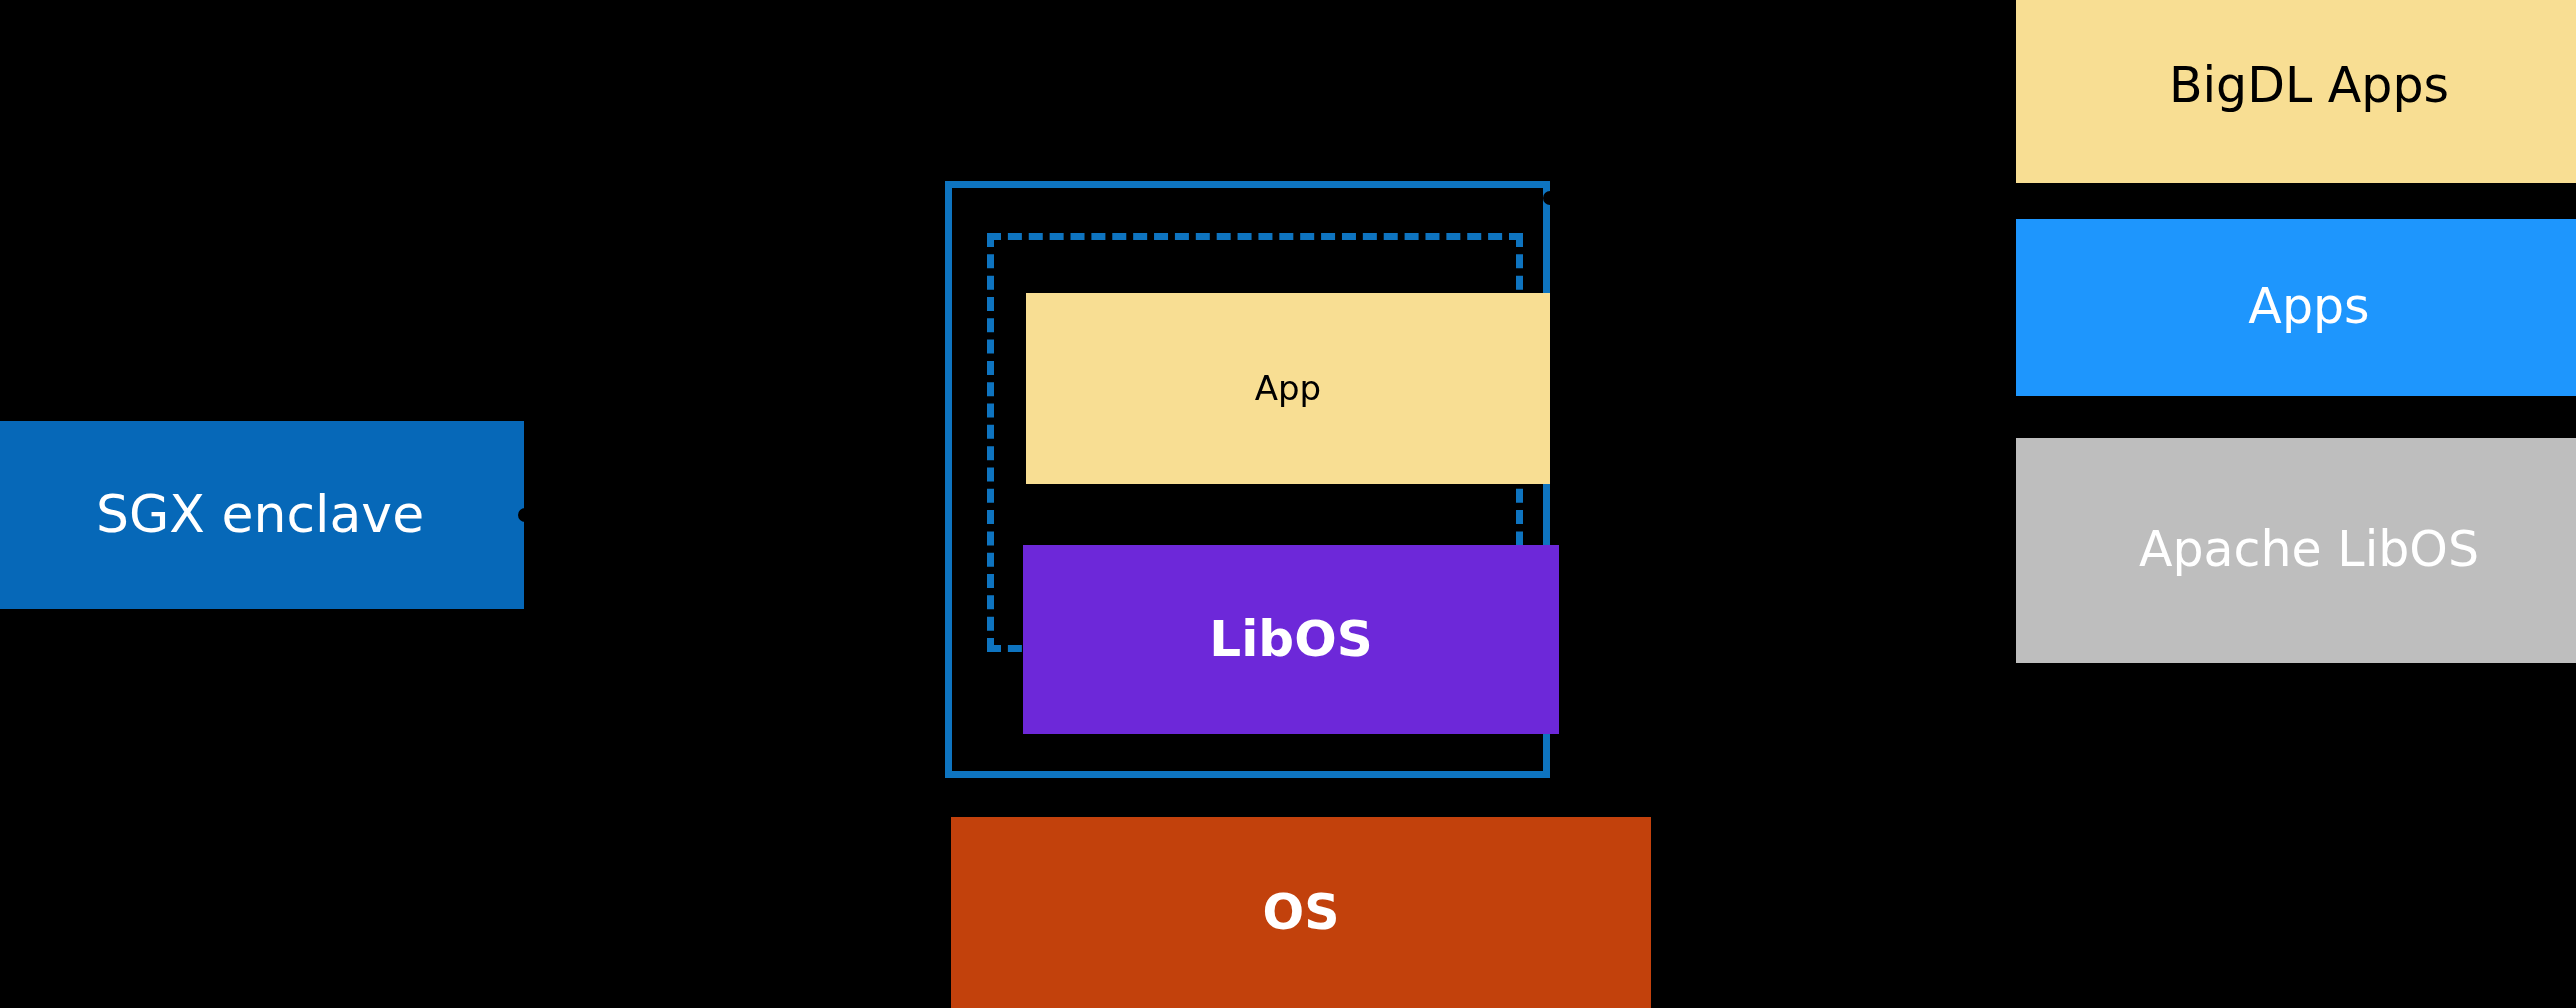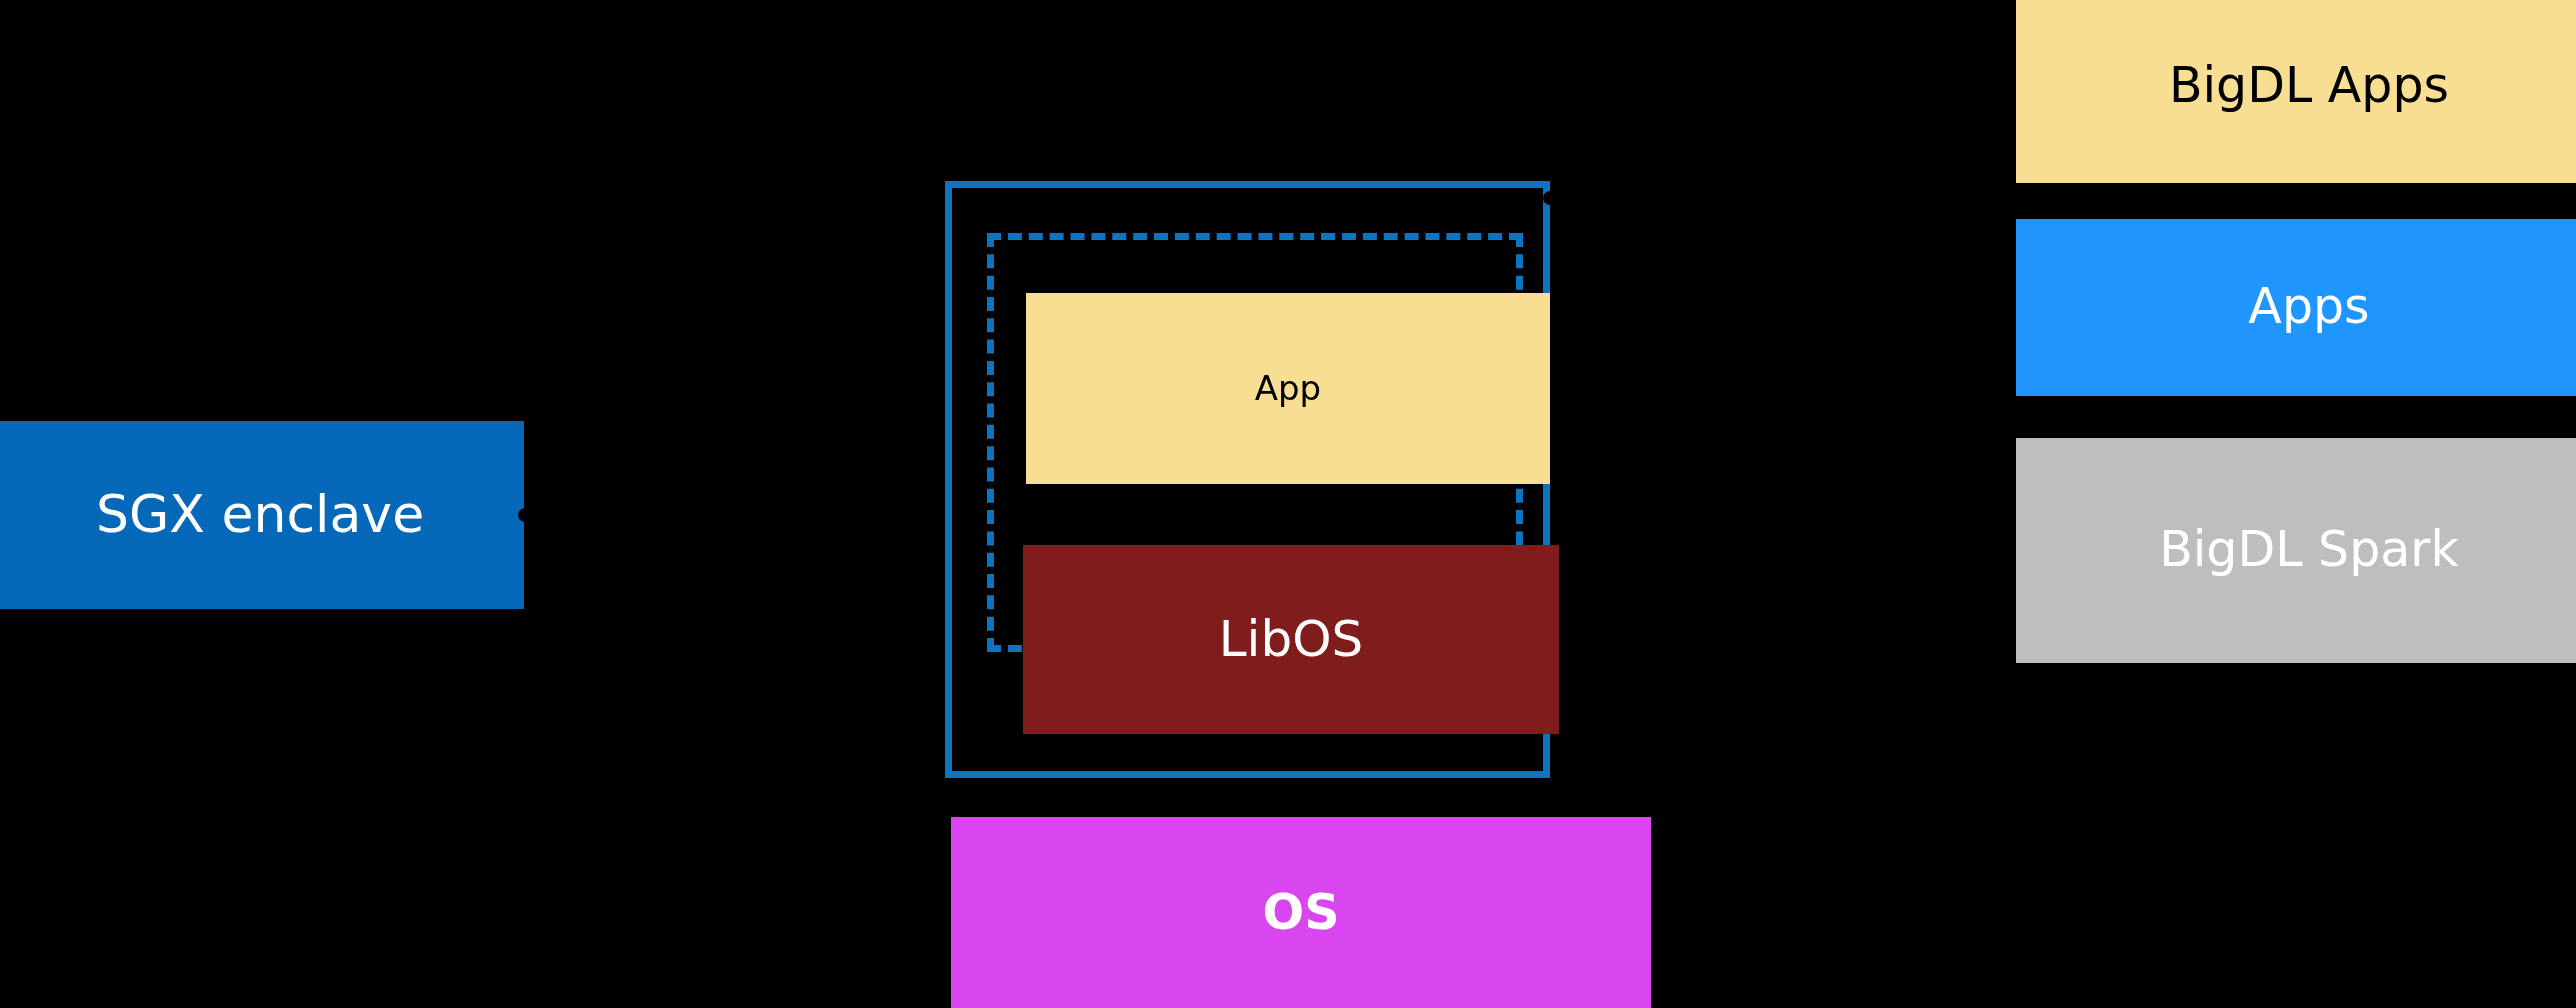--- a/index.html
+++ b/index.html
@@ -78,33 +78,33 @@
     font-size: 34px;
     font-weight: 400;
   }
 
   
   #libos-box {
     left: 1023px;
     top: 545px;
     width: 536px;
     height: 189px;
-    background: #7f1d1d;
+    background: #6d28d9;
     color: #FFFFFF;
     font-size: 50px;
-    font-weight: 400;
+    font-weight: 700;
   }
 
   
   #os-box {
     left: 951px;
     top: 817px;
     width: 700px;
     height: 192px;
-    background: #d946ef;
+    background: #c2410c;
     color: #FFFFFF;
     font-size: 49px;
     font-weight: 700;
   }
 
   
   #user-apps-box {
     left: 2016px;
     top: -10px;
     width: 586px;
@@ -179,17 +179,17 @@
 
   <div class="node" id="user-apps-box">
     <span>BigDL Apps</span>
   </div>
 
   <div class="node" id="bigdl-box">
     <span>Apps</span>
   </div>
 
   <div class="node" id="apache-spark-box">
-    <span>BigDL Spark</span>
+    <span>Apache LibOS</span>
   </div>
 
 </div>
 
 
 </body></html>

